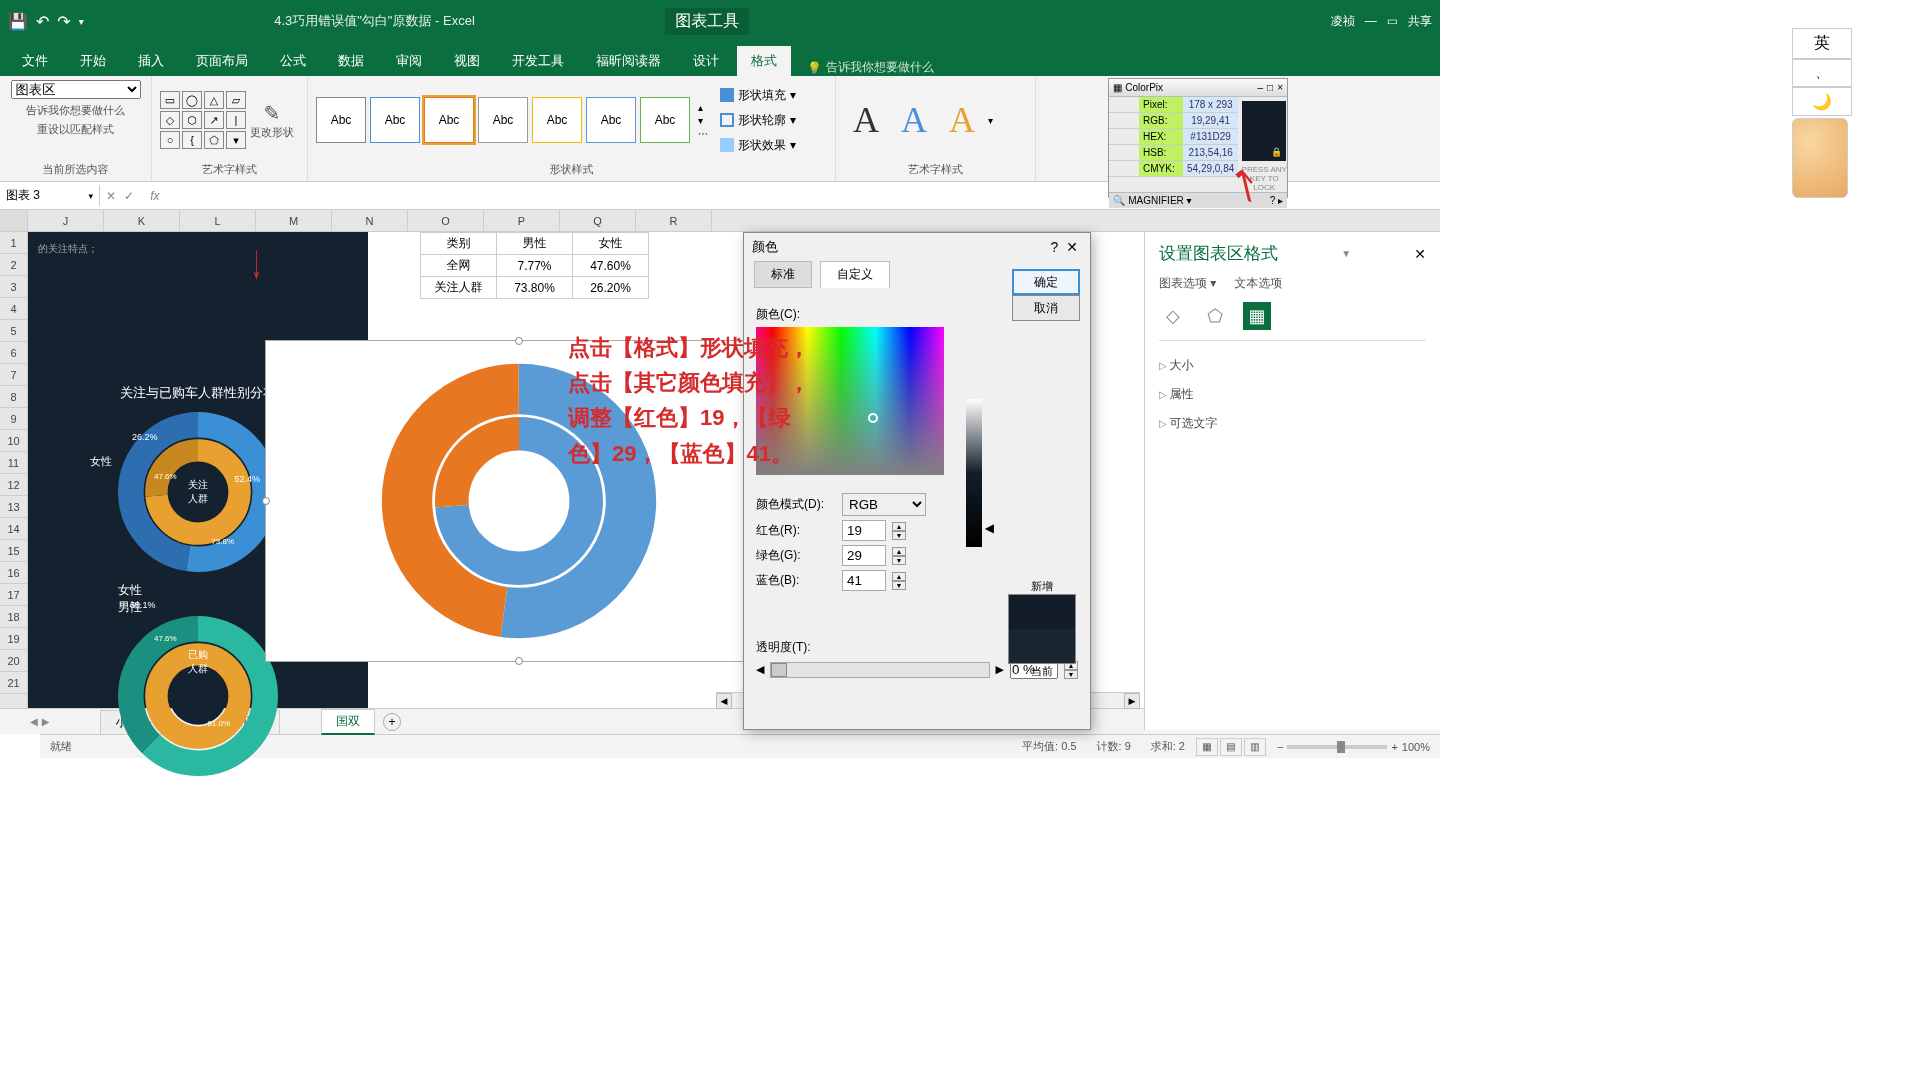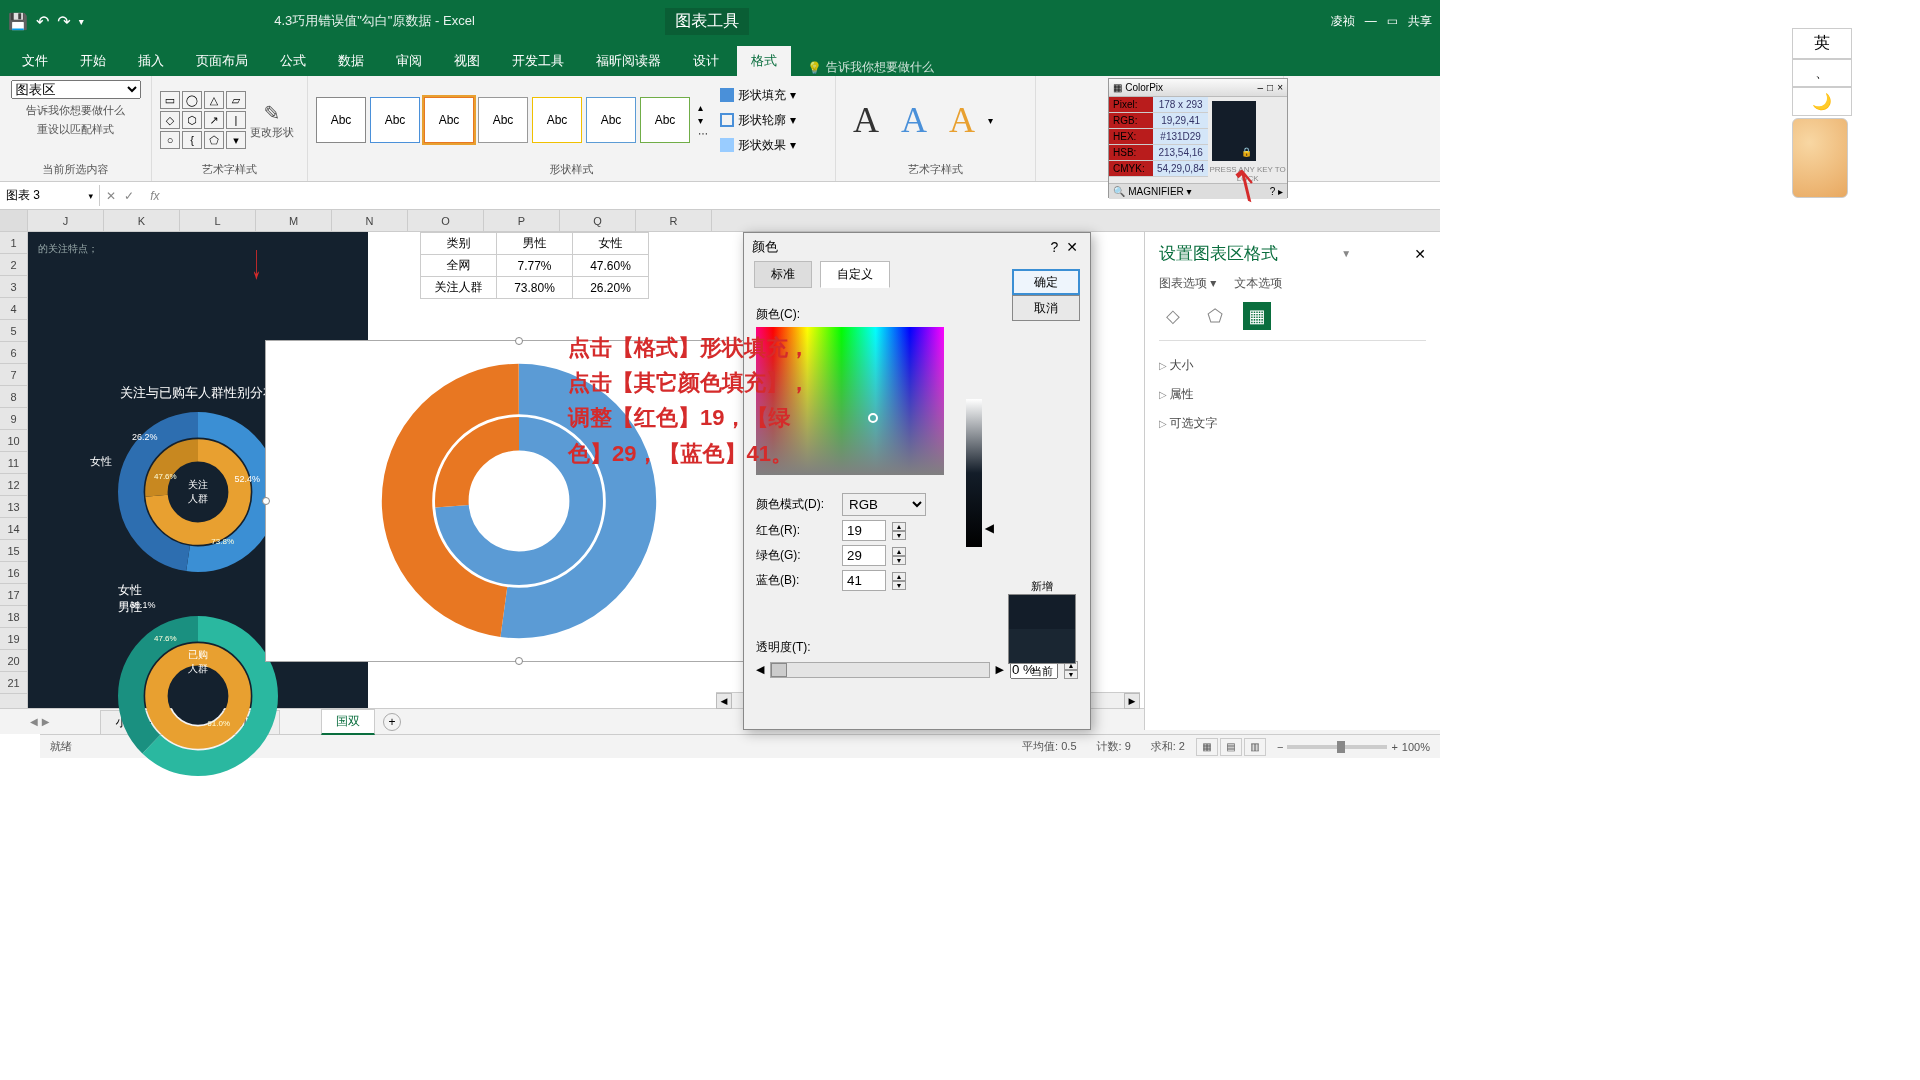--- a/index.html
+++ b/index.html
@@ -67,21 +67,21 @@
 .big-chart .h-b{bottom:-4px;left:50%;margin-left:-4px;}
 .big-chart .h-l{left:-4px;top:50%;margin-top:-4px;}
 .big-donut{width:280px;height:280px;margin:20px auto;position:relative;}
 .annot{position:absolute;left:540px;top:98px;color:#d52b2b;font-size:22px;font-weight:bold;line-height:1.6;width:300px;pointer-events:none;z-index:50;}
 .arrow-red{position:absolute;color:#d52b2b;font-size:50px;pointer-events:none;transform:scaleX(.4);}
 .colorpix{position:absolute;right:152px;top:2px;width:180px;height:120px;background:#ebebeb;border:1px solid #999;font-size:10px;z-index:30;}
 .colorpix .cpt{background:linear-gradient(#fafafa,#ddd);height:18px;display:flex;align-items:center;padding:0 4px;justify-content:space-between;border-bottom:1px solid #bbb;}
 .colorpix .cpbody{display:flex;}
 .colorpix .cptbl{flex:1;}
 .colorpix .cptbl .row{display:flex;border-bottom:1px solid #ccc;}
-.colorpix .cptbl .k{width:44px;padding:2px 4px;background:#b91c1c;}
+.colorpix .cptbl .k{width:44px;padding:2px 4px;background:#bef264;margin-left:30px;}
 .colorpix .cptbl .v{flex:1;padding:2px 4px;background:#d4e6f8;text-align:center;color:#336;}
 .colorpix .swatch{width:44px;margin:4px;background:#131d29;position:relative;}
 .colorpix .swatch .lock{position:absolute;bottom:4px;right:4px;color:#fff;font-size:9px;}
 .colorpix .press{font-size:8px;text-align:center;color:#888;}
 .colorpix .mag{background:#ddd;border-top:1px solid #bbb;padding:2px 4px;display:flex;justify-content:space-between;}
 .color-dlg{position:absolute;left:715px;top:0;width:348px;height:498px;background:#f0f0f0;border:1px solid #888;box-shadow:3px 3px 12px rgba(0,0,0,.3);z-index:40;}
 .color-dlg .dlg-t{height:28px;display:flex;align-items:center;padding:0 8px;font-size:13px;}
 .color-dlg .dlg-t .sp{flex:1;}
 .color-dlg .dlg-t .x{font-size:14px;cursor:pointer;padding:0 4px;}
 .color-dlg .tabs{display:flex;padding:0 10px;gap:8px;}

